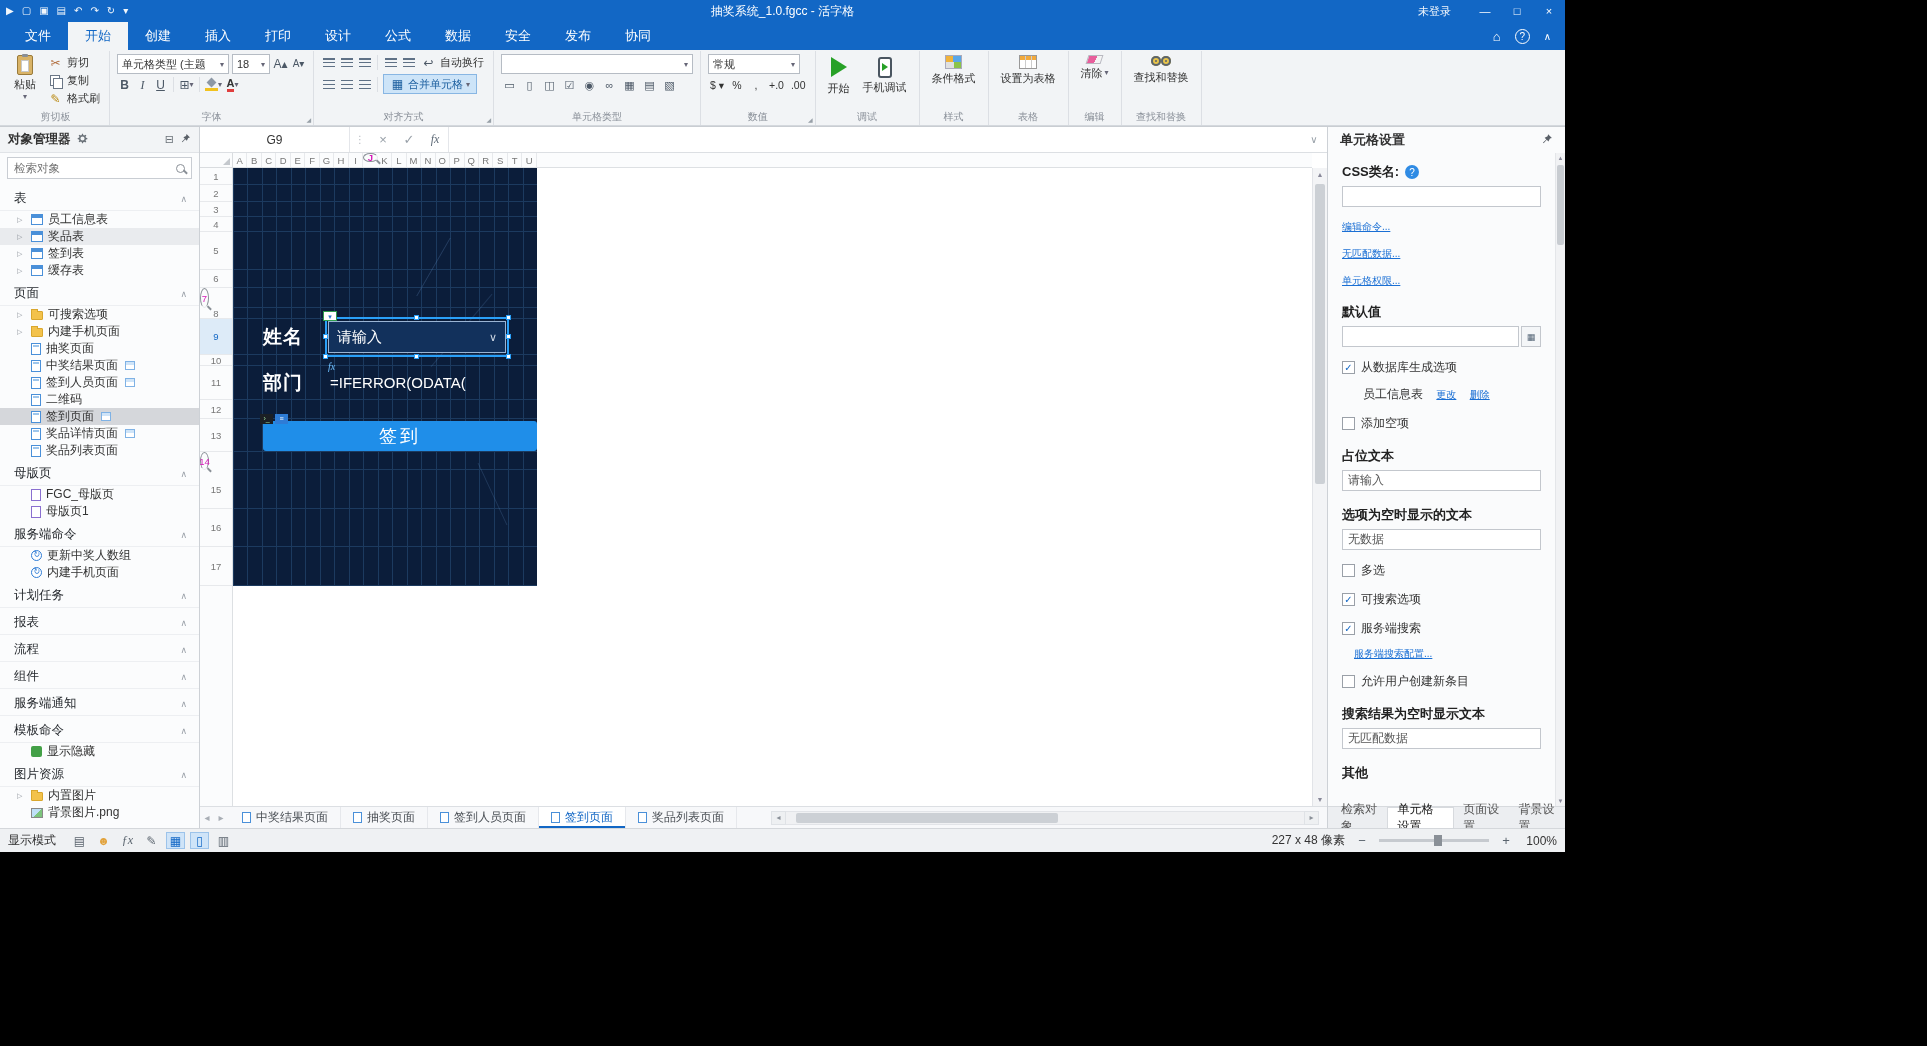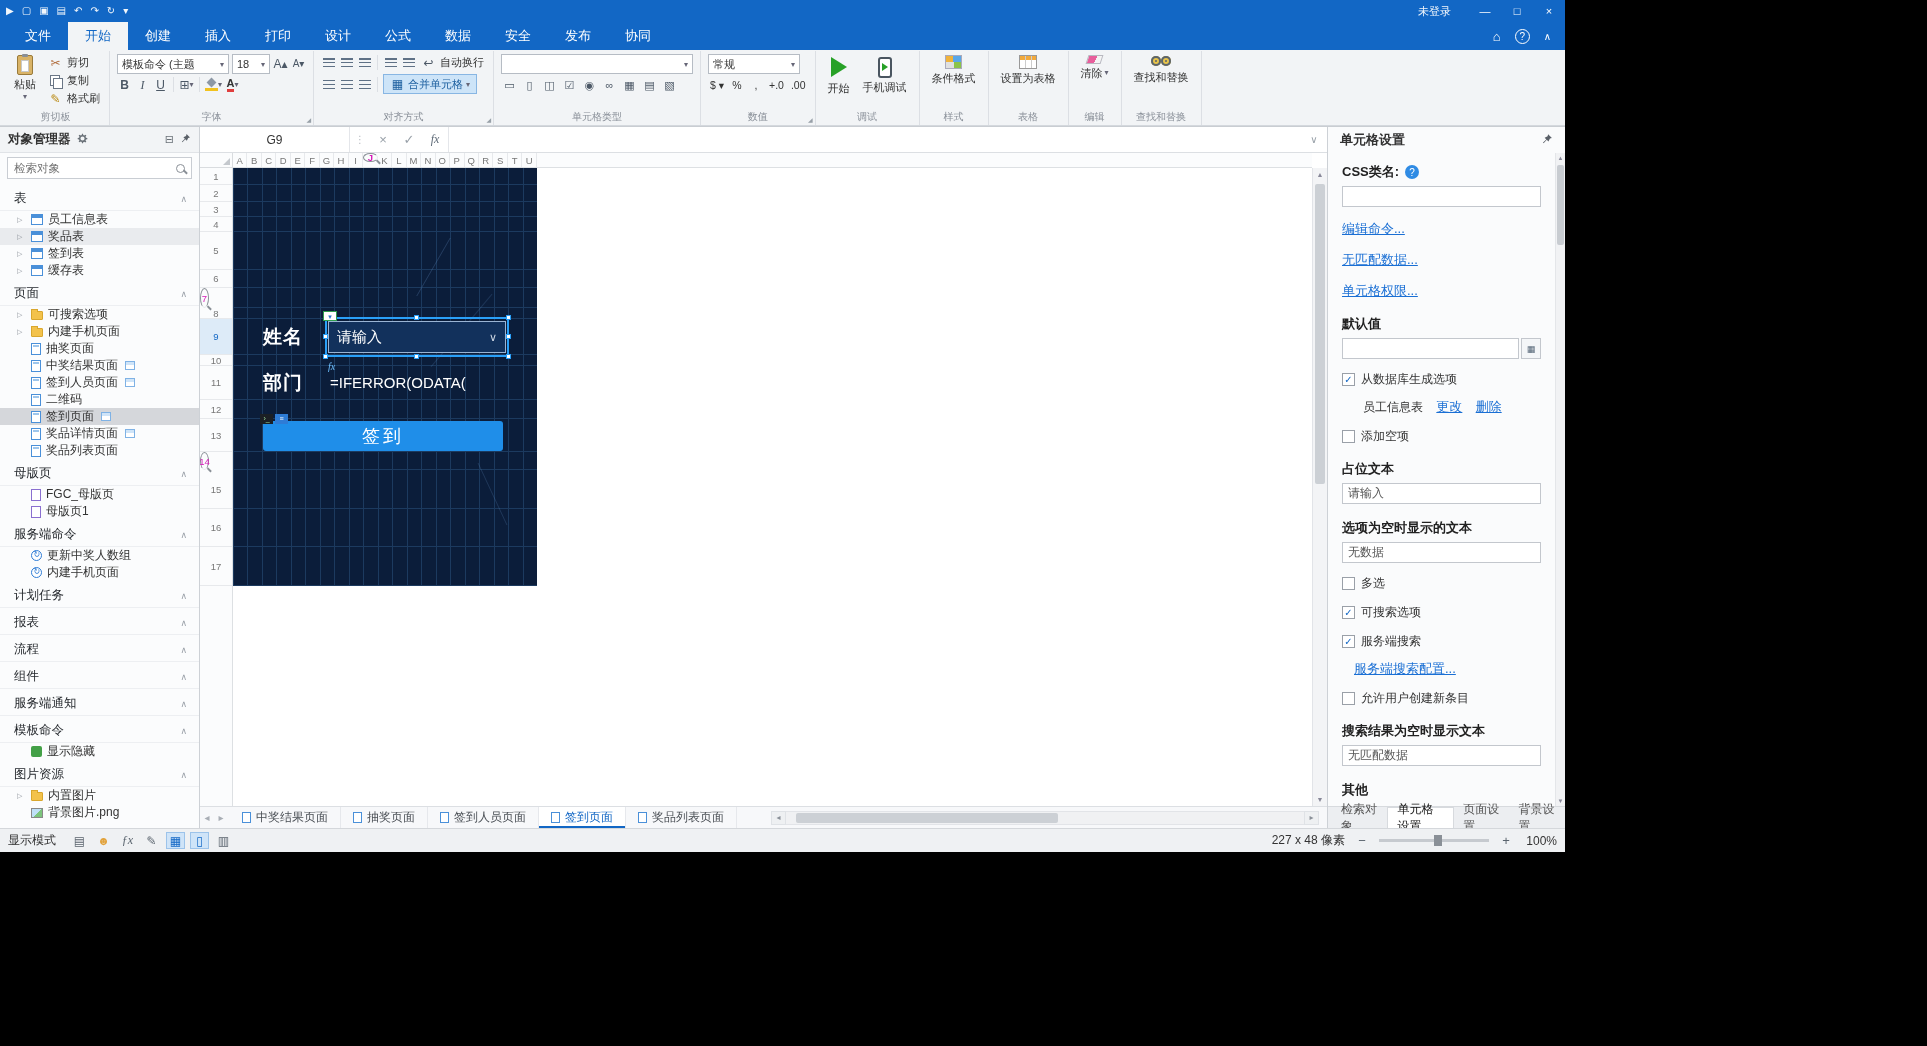--- a/index.html
+++ b/index.html
@@ -135,21 +135,21 @@
 .combo{position:absolute;left:95px;top:153px;width:178px;height:32px;background:#12315c;border:1px solid #9ab4d4;display:flex;align-items:center;padding:0 8px;color:#fff;font-size:15px;z-index:2;}
 .combo-caret{margin-left:auto;color:#cfd8e4;font-size:11px;}
 .sel-ring{position:absolute;left:92px;top:149px;width:184px;height:40px;border:2px solid #2aa0f8;z-index:3;pointer-events:none;}
 .h{position:absolute;width:5px;height:5px;background:#fff;border:1px solid #2aa0f8;}
 .h.tl{left:-4px;top:-4px}.h.tm{left:50%;margin-left:-3px;top:-4px}.h.tr{right:-4px;top:-4px}
 .h.ml{left:-4px;top:50%;margin-top:-3px}.h.mr{right:-4px;top:50%;margin-top:-3px}
 .h.bl{left:-4px;bottom:-4px}.h.bm{left:50%;margin-left:-3px;bottom:-4px}.h.br{right:-4px;bottom:-4px}
 .type-badge{position:absolute;left:90px;top:143px;width:14px;height:10px;background:#fff;border:1px solid #2e9e4f;color:#2e74c9;font-size:7px;line-height:9px;text-align:center;z-index:4;}
 .fx-badge{position:absolute;left:95px;top:193px;color:#6fc0ff;font-size:10px;font-style:italic;font-family:"Liberation Serif",serif;z-index:2;}
 .formula-text{position:absolute;left:97px;top:198px;height:34px;line-height:34px;color:#fff;font-size:15px;z-index:1;white-space:nowrap;}
-.signin-btn{position:absolute;left:30px;top:253px;width:240px;height:30px;background:#1f8ee9;border-radius:3px;color:#fff;font-size:18px;display:flex;align-items:center;justify-content:center;letter-spacing:3px;z-index:1;}
+.signin-btn{position:absolute;left:30px;top:253px;width:274px;height:30px;background:#1f8ee9;border-radius:3px;color:#fff;font-size:18px;display:flex;align-items:center;justify-content:center;letter-spacing:3px;z-index:1;}
 .cmd-badge{position:absolute;top:246px;width:13px;height:10px;font-size:7px;line-height:10px;text-align:center;z-index:2;}
 .cmd-badge.cb1{left:27px;background:#1b1f24;color:#9fe09f;}
 .cmd-badge.cb2{left:42px;background:#2e7cd6;color:#fff;}
 .vscroll{position:absolute;top:15px;right:0;bottom:0;width:15px;background:#f3f4f6;border-left:1px solid #e2e4e8;}
 .vs-arr{position:absolute;left:0;right:0;text-align:center;font-size:7px;color:#889;}
 .vs-arr.top{top:3px}.vs-arr.bot{bottom:3px}
 .vthumb{position:absolute;left:2px;right:2px;top:16px;height:300px;background:#ccd0d5;border-radius:2px;}
 
 .tabbar{height:22px;background:#f7f8fa;border-top:1px solid #dcdfe3;display:flex;align-items:center;flex:0 0 auto;}
 .tnav{width:14px;text-align:center;color:#a8adb4;font-size:10px;}
@@ -164,21 +164,21 @@
 
 
 .rightpanel{width:238px;flex:0 0 auto;border-left:1px solid #cdd1d6;background:#fafbfc;display:flex;flex-direction:column;position:relative;overflow:hidden;}
 .rp-head{height:26px;display:flex;align-items:center;padding:0 12px;font-size:13px;font-weight:bold;color:#333;flex:0 0 auto;}
 .rp-pin{margin-left:auto;}
 .rp-body{flex:1;padding:2px 24px 0 14px;overflow:hidden;font-size:12px;color:#333;}
 .rp-line{display:flex;align-items:center;gap:6px;margin-top:8px;}
 .rp-strong{font-size:13px;font-weight:bold;color:#222;}
 .rp-help{width:14px;height:14px;border-radius:50%;background:#2f8be4;color:#fff;font-size:10px;display:inline-flex;align-items:center;justify-content:center;}
 .rp-input{width:100%;height:21px;border:1px solid #c3c7cd;background:#fff;font-size:12px;padding:0 5px;color:#555;margin-top:5px;}
-.rp-link{display:block;color:#1a6fd4;text-decoration:underline;font-size:13px;margin-top:13px;width:max-content;}
+.rp-link{display:block;color:#1a6fd4;text-decoration:underline;font-size:10px;margin-top:13px;width:max-content;}
 .rp-link.inline{display:inline;margin:0 0 0 10px;text-align:right;}
 .rp-link.indent{margin-left:12px;margin-top:10px;}
 .sect{margin-top:15px;}
 .rp-inrow{display:flex;gap:2px;align-items:flex-end;}
 .rp-inrow .rp-input{flex:1;}
 .rp-fxbtn{width:20px;height:21px;border:1px solid #c3c7cd;background:#f4f6f8;display:flex;align-items:center;justify-content:center;font-size:9px;color:#567;flex:0 0 auto;}
 .rp-cbrow{display:flex;align-items:center;gap:6px;margin-top:12px;}
 .cb{width:13px;height:13px;border:1px solid #9aa0a8;background:#fff;display:inline-flex;align-items:center;justify-content:center;font-size:10px;color:#1267c5;flex:0 0 auto;}
 .cb-label{font-size:12px;color:#333;}
 .rp-dbrow{margin:10px 0 0 21px;font-size:12px;color:#333;}
@@ -212,20 +212,21 @@
     <div class="qa" id="qa-icons" data-name="quick-access-toolbar">
         <span class="qa-ico" data-name="run-icon">▶</span>
         <span class="qa-ico" data-name="new-icon">▢</span>
         <span class="qa-ico" data-name="save-icon">▣</span>
         <span class="qa-ico" data-name="open-icon">▤</span>
         <span class="qa-ico" data-name="undo-icon">↶</span>
         <span class="qa-ico" data-name="redo-icon">↷</span>
         <span class="qa-ico" data-name="refresh-icon">↻</span>
         <span class="qa-ico" data-name="more-icon">▾</span>
       </div>
+    <div class="tb-title" data-name="window-title">抽奖系统_1.0.fgcc - 活字格</div>
     <div class="tb-right">
       <span class="tb-login" data-name="login-status">未登录</span>
       <span class="tb-btn" data-name="minimize-icon">—</span>
       <span class="tb-btn" data-name="maximize-icon">□</span>
       <span class="tb-btn" data-name="close-icon">×</span>
     </div>
   </div>
 
   <div class="rtabbar" data-name="ribbon-tab-bar">
     <div id="ribbon-tabs" style="display:flex;align-items:stretch;">
@@ -273,21 +274,21 @@
               <span data-name="format-painter-label">格式刷</span>
             </div>
         </div>
       </div>
       <span class="glabel" data-name="group-label-clipboard">剪切板</span>
     </div>
 
     <div class="rib-group" data-name="font-group">
       <div class="rib-row">
         <div class="dd w108" data-name="font-family-select">
-            <span data-name="font-family-value">模板命令 (主题</span>
+            <span data-name="font-family-value">单元格类型 (主题</span>
             <span class="caret" data-name="chevron-down-icon">▾</span>
           </div>
         <div class="dd w36" data-name="font-size-select">
             <span data-name="font-size-value">18</span>
             <span class="caret" data-name="chevron-down-icon">▾</span>
           </div>
         <span class="gi" data-name="increase-font-icon">A▴</span>
         <span class="gi" style="font-size:10px" data-name="decrease-font-icon">A▾</span>
       </div>
       <div class="rib-row">

